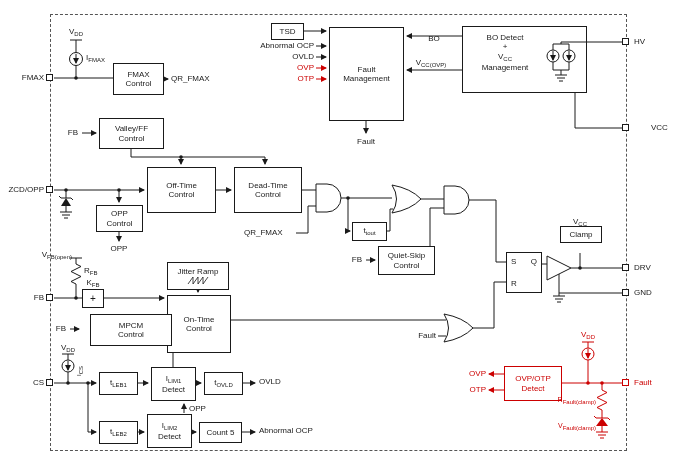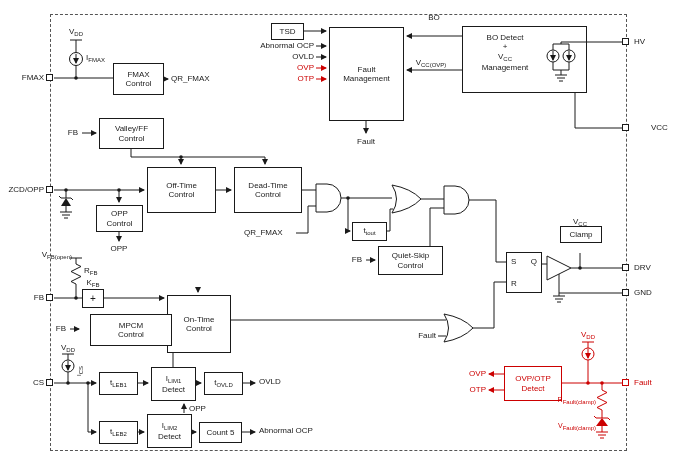--- a/index.html
+++ b/index.html
@@ -201,24 +201,30 @@
       <span class="bt">Dead-Time
 Control</span>
     </div>
   <div class="blk" style="left:96px;top:205px;width:47px;height:27px">
       <span class="bt">OPP
 Control</span>
     </div>
   <div class="blk" style="left:352px;top:222px;width:35px;height:19px">
       <span class="bt"><span>t</span><sub>tout</sub></span>
     </div>
-  <div class="blk" style="left:378px;top:246px;width:65px;height:29px">
+  <div class="blk" style="left:378px;top:246px;width:57px;height:29px">
       <span class="bt">Quiet-Skip
 Control</span>
     </div>
+  <div class="blk col" style="left:167px;top:262px;width:62px;height:28px">
+    <span class="bt">Jitter Ramp</span>
+    <svg width="22" height="9" viewBox="0 0 22 9">
+        <path d="M1,8 L6,1 L6,8 L11,1 L11,8 L16,1 L16,8 L21,1" stroke="#1a1a1a" stroke-width="0.8" fill="none"></path>
+      </svg>
+  </div>
   <div class="blk" style="left:167px;top:295px;width:64px;height:58px">
       <span class="bt">On-Time
 Control</span>
     </div>
   <div class="blk" style="left:82px;top:289px;width:22px;height:19px;font-size:10px">
       <span class="bt">+</span>
     </div>
   <div class="blk" style="left:90px;top:314px;width:82px;height:32px">
       <span class="bt">MPCM
 Control</span>
@@ -254,21 +260,21 @@
     <span class="latch-r">R</span>
   </div>
 
   <div class="lbl c" style="left:60px;top:27px;width:32px"><span>V</span><sub>DD</sub></div>
   <div class="lbl" style="left:86px;top:53px"><span>I</span><sub>FMAX</sub></div>
   <div class="lbl" style="left:171px;top:74px">QR_FMAX</div>
   <div class="lbl r" style="left:226px;top:41px;width:88px">Abnormal OCP</div>
   <div class="lbl r" style="left:270px;top:52px;width:44px">OVLD</div>
   <div class="lbl r red" style="left:280px;top:63px;width:34px">OVP</div>
   <div class="lbl r red" style="left:280px;top:74px;width:34px">OTP</div>
-  <div class="lbl c" style="left:422px;top:13px;width:24px">BO</div>
+  <div class="lbl c" style="left:422px;top:34px;width:24px">BO</div>
   <div class="lbl c" style="left:400px;top:58px;width:62px"><span>V</span><sub>CC(OVP)</sub></div>
   <div class="lbl c" style="left:350px;top:137px;width:32px">Fault</div>
   <div class="lbl r" style="left:62px;top:128px;width:16px">FB</div>
   <div class="lbl c" style="left:105px;top:244px;width:28px">OPP</div>
   <div class="lbl" style="left:244px;top:228px">QR_FMAX</div>
   <div class="lbl r" style="left:346px;top:255px;width:16px">FB</div>
   <div class="lbl r" style="left:28px;top:250px;width:44px"><span>V</span><sub>FB(open)</sub></div>
   <div class="lbl" style="left:84px;top:266px"><span>R</span><sub>FB</sub></div>
   <div class="lbl c" style="left:78px;top:278px;width:30px"><span>K</span><sub>FB</sub></div>
   <div class="lbl r" style="left:50px;top:324px;width:16px">FB</div>

